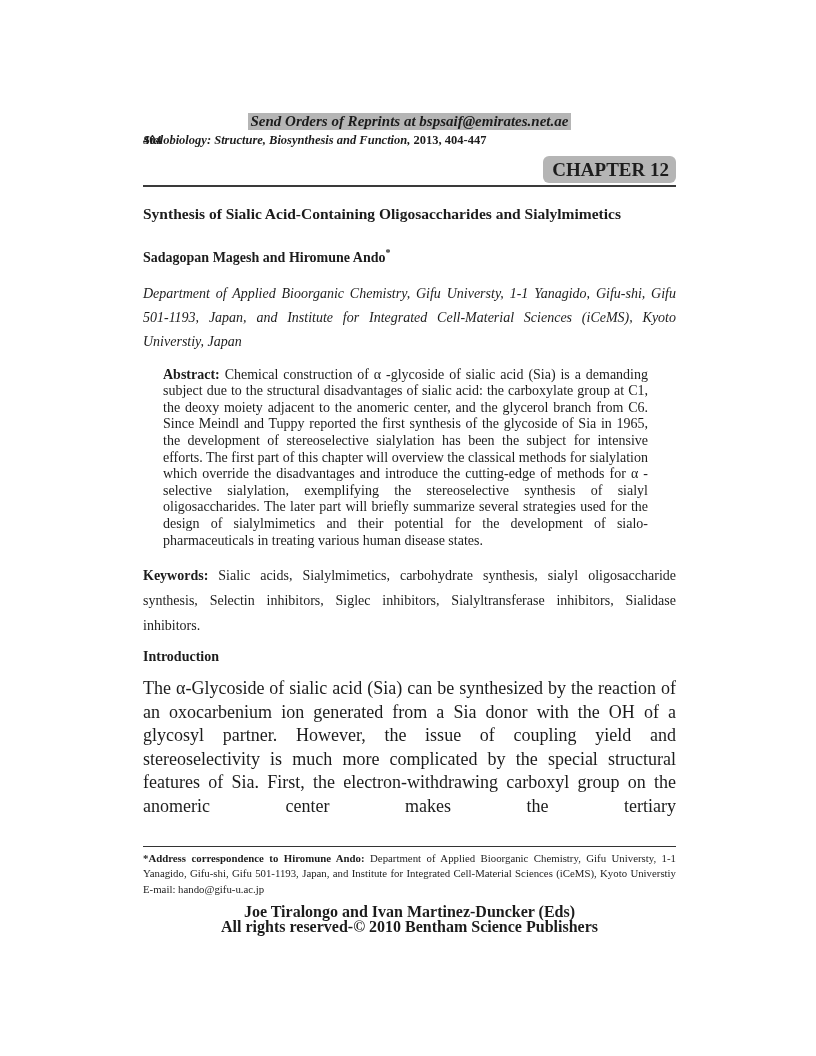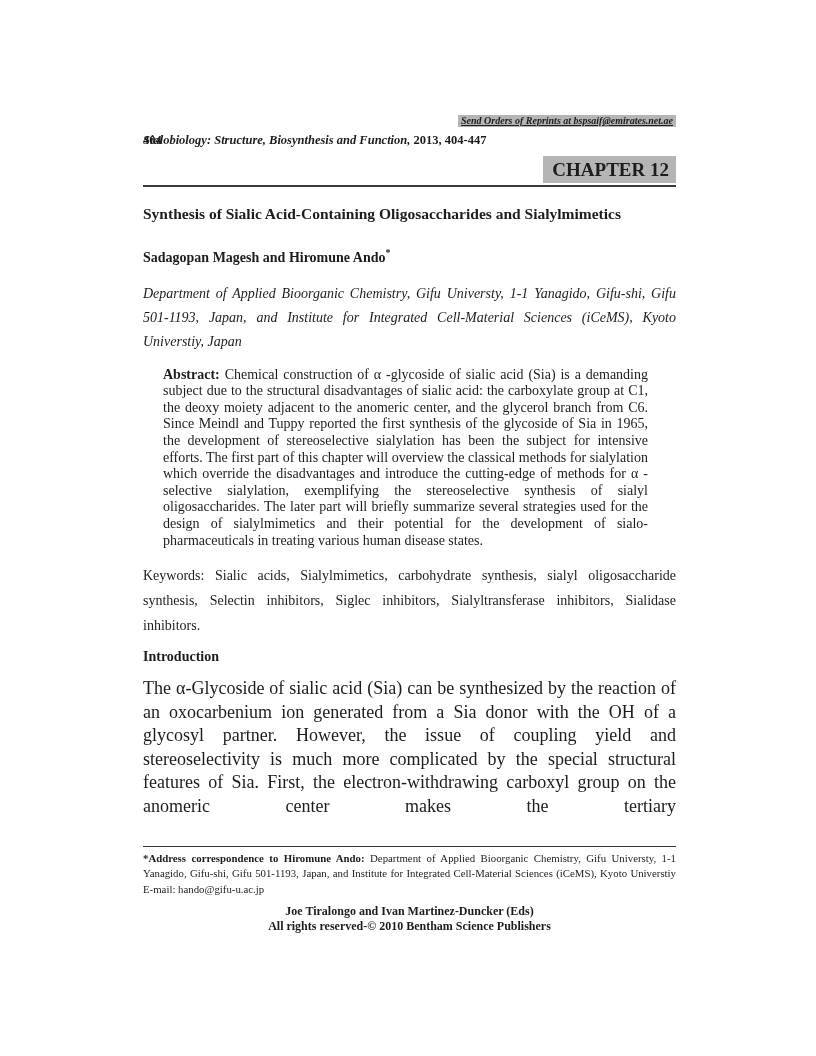--- a/index.html
+++ b/index.html
@@ -14,24 +14,23 @@
     color: #1c1c1c;
     overflow: hidden;
   }
   .content {
     position: absolute;
     left: 143px;
     right: 140px;
     top: 112px;
   }
   .reprint-line {
-    text-align: right;
-    font-size: 10px;
+    text-align: center;
+    font-size: 15px;
     line-height: 18px;
-    text-decoration: underline;
   }
   .reprint-line .hl {
     background: #b5b5b5;
     font-weight: bold;
     font-style: italic;
     padding: 0 3px 1px 3px;
   }
   .journal-line {
     position: relative;
     margin-top: 1px;
@@ -53,20 +52,21 @@
     text-align: right;
     margin-top: 7px;
   }
   .chapter-badge {
     display: inline-block;
     background: #b5b5b5;
     font-weight: bold;
     font-size: 19px;
     line-height: 23px;
     padding: 2px 7px 2px 9px;
+    border-radius: 6px;
   }
   .header-rule {
     border-bottom: 2px solid #3a3a3a;
     margin-top: 2px;
   }
   .article-title {
     margin-top: 15px;
     font-weight: bold;
     font-size: 15.5px;
     line-height: 24px;
@@ -92,21 +92,21 @@
     line-height: 16.6px;
     text-align: justify;
   }
   .abstract .lbl { font-weight: bold; }
   .keywords {
     margin-top: 14px;
     font-size: 14px;
     line-height: 25px;
     text-align: justify;
   }
-  .keywords .lbl { font-weight: normal; }
+  .keywords .lbl { font-weight: bold; }
   .section-heading {
     margin-top: 9px;
     font-weight: bold;
     font-size: 14px;
     line-height: 18px;
   }
   .subsection-heading {
     margin-top: 10px;
     font-weight: bold;
     font-size: 14px;
@@ -131,21 +131,21 @@
     text-align: justify;
   }
   .footnote .lbl { font-weight: bold; }
   .page-footer {
     position: absolute;
     left: 143px;
     right: 140px;
     top: 904px;
     text-align: center;
     font-weight: bold;
-    font-size: 12px;
+    font-size: 16px;
     line-height: 15px;
   }
 </style>
 </head>
 <body>
 
 <div class="page">
   <div class="content">
 
     <div class="reprint-line">

